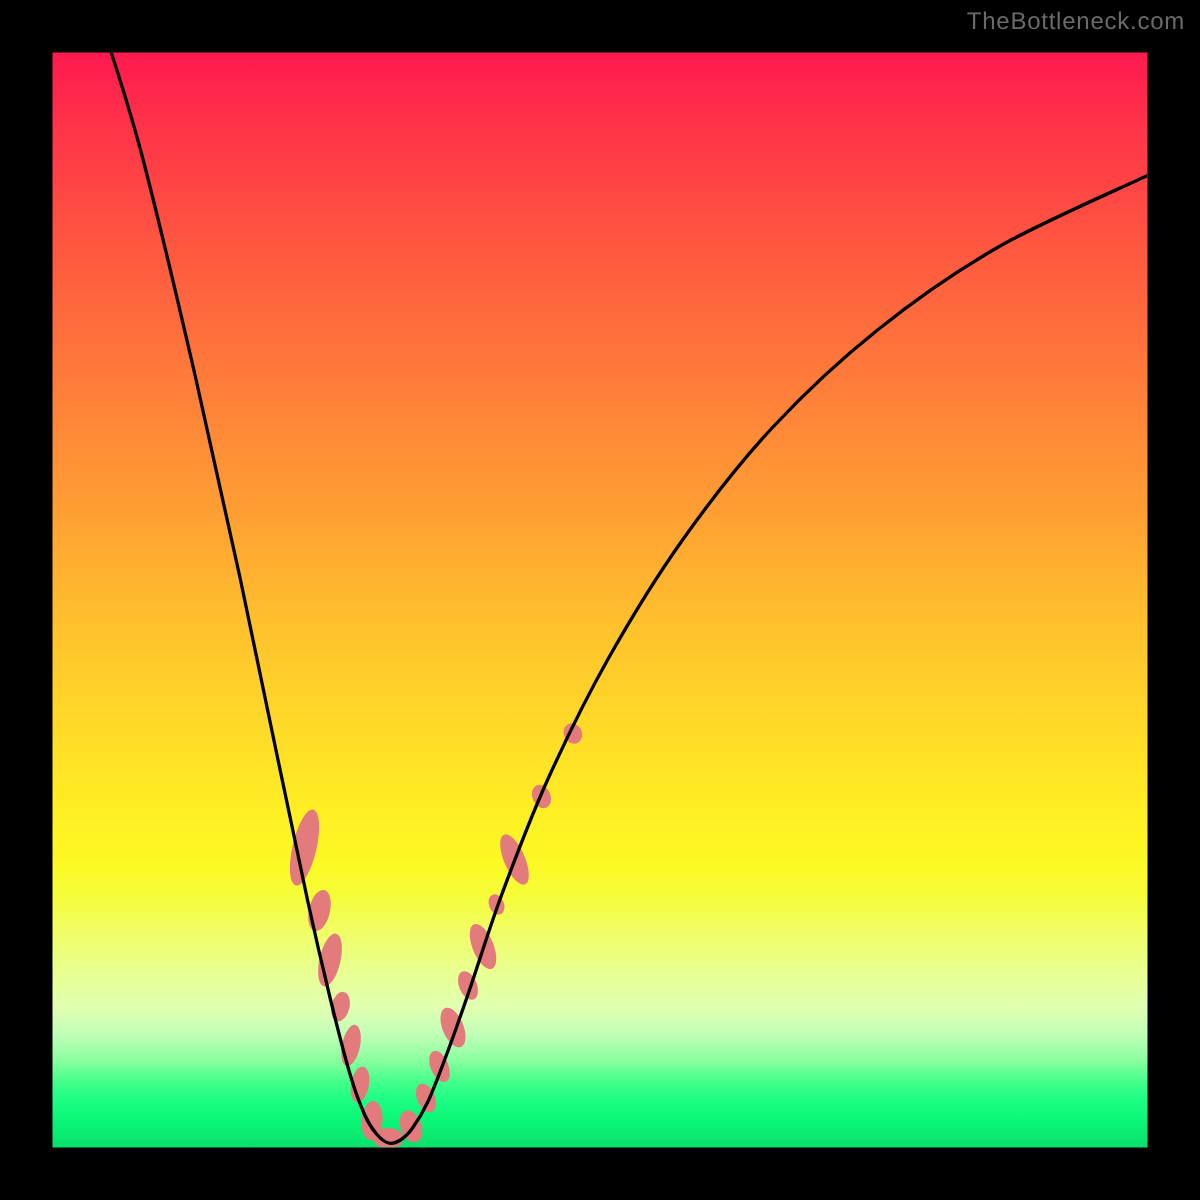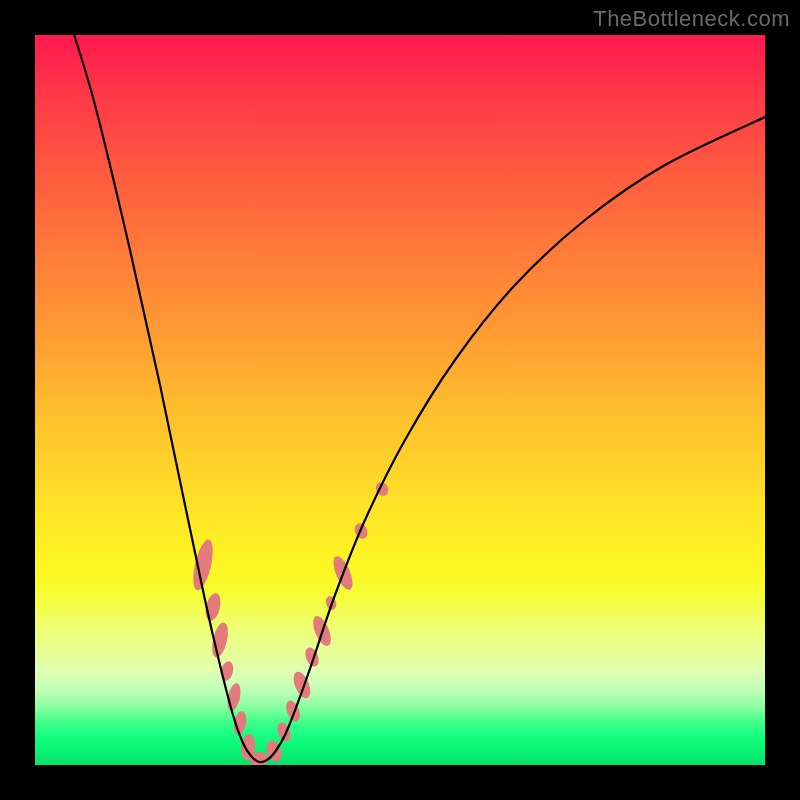--- a/index.html
+++ b/index.html
@@ -47,21 +47,21 @@
       #0af776 97.5%,
       #09e06c 100%
     );
     overflow: hidden;
   }
   .watermark {
     position: absolute;
     top: 6px;
     right: 10px;
     color: #6a6a6a;
-    font-size: 22px;
+    font-size: 16px;
     font-weight: 500;
     letter-spacing: 0.5px;
   }
   svg {
     display: block;
   }
   .marker {
     fill: #e37a7c;
     stroke: none;
   }

